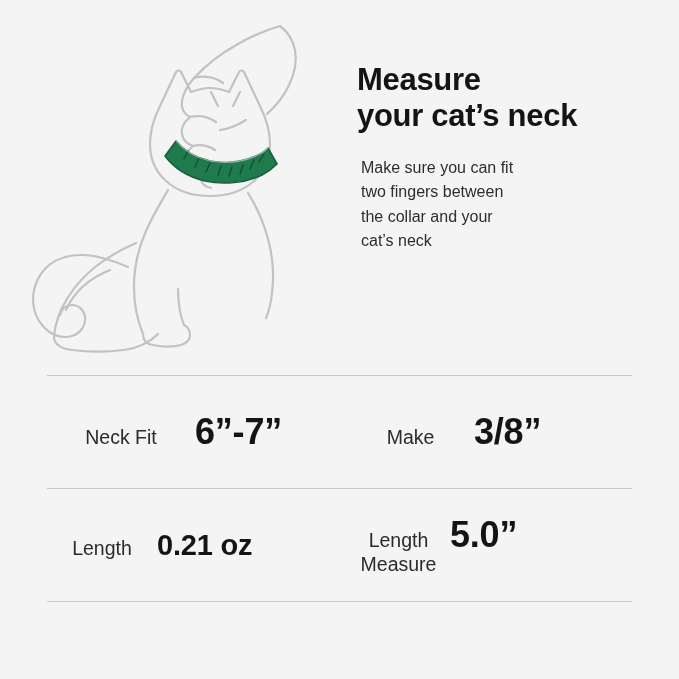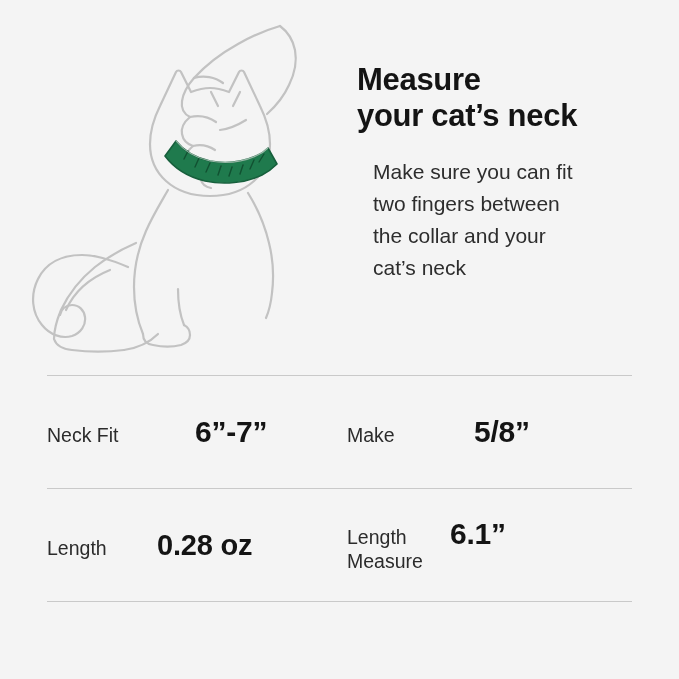--- a/index.html
+++ b/index.html
@@ -46,24 +46,24 @@
   .headline {
     font-size: 31px;
     line-height: 1.16;
     font-weight: bold;
     letter-spacing: -0.3px;
     color: #141414;
     margin: 0 0 22px 0;
     white-space: pre-line;
   }
   .subcopy {
-    font-size: 21px;
+    font-size: 16px;
     line-height: 1.52;
     color: #2d2d2d;
-    margin: 16px;
+    margin: 4px;
     white-space: pre-line;
     font-weight: 400;
   }
 
   
   .specs {
     position: absolute;
     left: 47px;
     top: 375px;
     width: 585px;
@@ -86,30 +86,31 @@
   .cell.left {
     width: 300px;
   }
   .cell.right {
     width: 285px;
   }
   .cell-inner {
     display: flex;
     align-items: baseline;
     width: 100%;
+    text-align: center;
   }
   .spec-label {
     font-size: 19.5px;
     color: #2b2b2b;
     line-height: 1.25;
     white-space: pre-line;
     font-weight: 400;
   }
   .spec-value {
-    font-size: 30px;
+    font-size: 36px;
     font-weight: bold;
     color: #141414;
     letter-spacing: -0.2px;
   }
   
   .r1 .left .spec-label { width: 148px; }
   .r1 .right .spec-label { width: 127px; }
   .r2 .left .spec-label { width: 110px; }
   .r2 .right .spec-label { width: 103px; }
   .r2 .left .spec-value { font-size: 29px; }
@@ -192,39 +193,39 @@
     <div class="spec-row r1">
       <div class="cell left">
         <div class="cell-inner">
           <span class="spec-label">Neck Fit</span>
           <span class="spec-value">6”-7”</span>
         </div>
       </div>
       <div class="cell right">
         <div class="cell-inner">
           <span class="spec-label">Make</span>
-          <span class="spec-value">5/8”</span>
+          <span class="spec-value">3/8”</span>
         </div>
       </div>
     </div>
 
     <div class="rule"></div>
 
     <div class="spec-row r2">
       <div class="cell left">
         <div class="cell-inner">
           <span class="spec-label">Length</span>
-          <span class="spec-value">0.28 oz</span>
+          <span class="spec-value">0.21 oz</span>
         </div>
       </div>
       <div class="cell right">
         <div class="cell-inner">
           <span class="spec-label">Length
 Measure</span>
-          <span class="spec-value">6.1”</span>
+          <span class="spec-value">5.0”</span>
         </div>
       </div>
     </div>
 
     <div class="rule"></div>
   </div>
 
 </div>
 
 </body></html>

